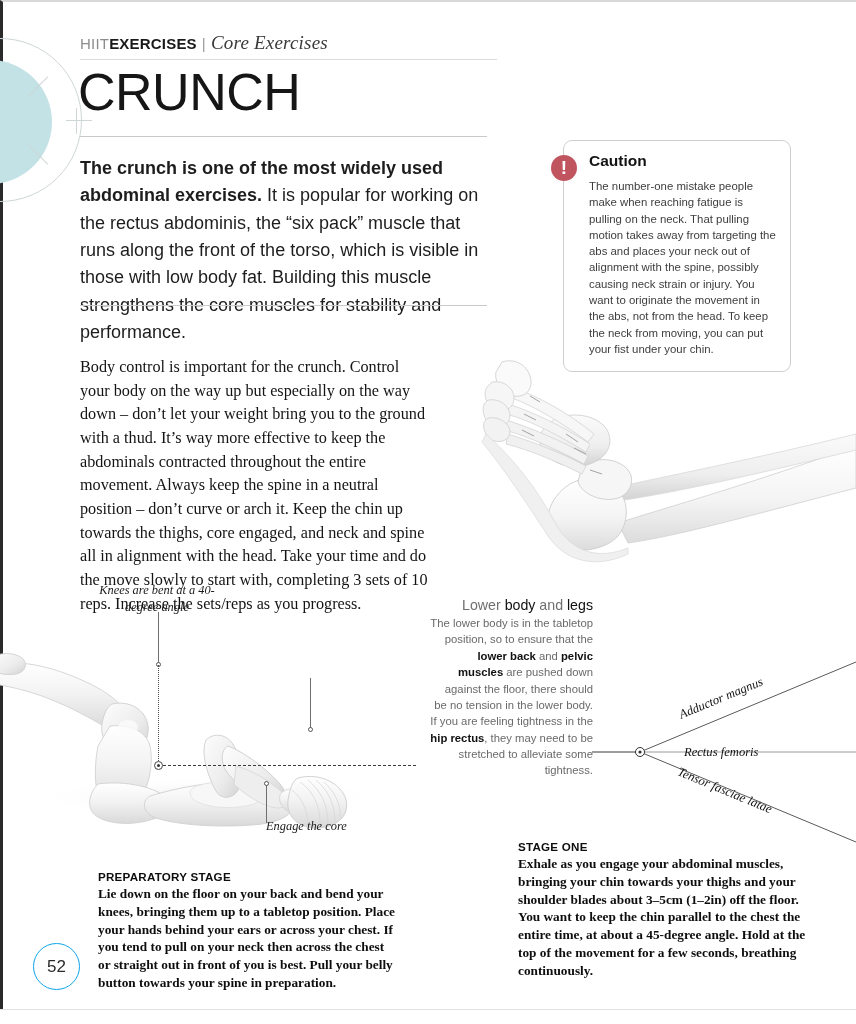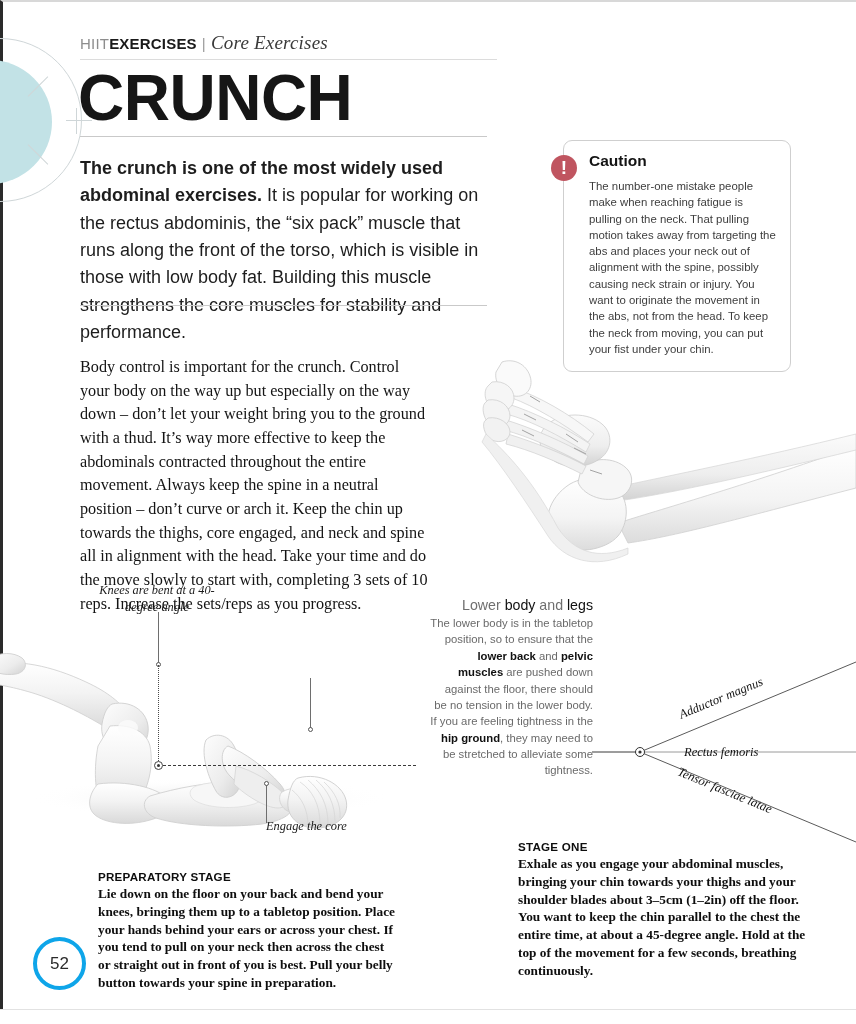--- a/index.html
+++ b/index.html
@@ -89,22 +89,22 @@
     background: #dcdcdc;
   }
   .rule.r-hdr  { left: 80px; top: 59px;  width: 417px; }
   .rule.r-one  { left: 80px; top: 136px; width: 407px; background:#c9c9c9; }
   .rule.r-two  { left: 80px; top: 305px; width: 407px; background:#c9c9c9; }
 
   
   .title {
     position: absolute;
     left: 78px; top: 66px;
-    font-size: 64px;
-    font-weight: 700;
+    font-size: 52px;
+    font-weight: 400;
     letter-spacing: -0.5px;
     color: #161616;
     line-height: 1;
   }
 
   
   .intro {
     position: absolute;
     left: 80px; top: 155px;
     width: 410px;
@@ -294,21 +294,21 @@
     color: #0e0e0e;
   }
   .stage-prep  { left: 98px;  top: 870px; width: 300px; }
   .stage-one   { left: 518px; top: 840px; width: 300px; }
 
   
   .pageno {
     position: absolute;
     left: 33px; bottom: 34px;
     width: 45px; height: 45px;
-    border: 4px solid #0ea5e9;
+    border: 1px solid #0ea5e9;
     border-radius: 50%;
     text-align: center;
     line-height: 45px;
     font-size: 17px;
     color: #2b2b2b;
   }
 </style>
 </head>
 <body>
 
@@ -474,21 +474,21 @@
   <div class="callout co-core">Engage the core</div>
   <div class="lead" style="left:266px; top:783px; width:1px; height:40px;"></div>
   <div class="node" style="left:264px; top:781px;"></div>
 
   <div class="dotted-v" style="left:158px; top:665px; height:100px;"></div>
   <div class="dashed-h" style="left:158px; top:765px; width:258px;"></div>
   <div class="node ring" style="left:154px; top:761px;"></div>
 
   <div class="lower-panel">
     <h4><span>Lower </span><b>body</b><span> and </span><b>legs</b></h4>
-    <p><span>The lower body is in the tabletop position, so to ensure that the </span><b>lower back</b><span> and </span><b>pelvic muscles</b><span> are pushed down against the floor, there should be no tension in the lower body. If you are feeling tightness in the </span><b>hip ground</b><span>, they may need to be stretched to alleviate some tightness.</span></p>
+    <p><span>The lower body is in the tabletop position, so to ensure that the </span><b>lower back</b><span> and </span><b>pelvic muscles</b><span> are pushed down against the floor, there should be no tension in the lower body. If you are feeling tightness in the </span><b>hip rectus</b><span>, they may need to be stretched to alleviate some tightness.</span></p>
   </div>
 
   <div class="muscle-fan">
     <svg viewBox="0 0 264 190" width="264" height="190" style="position:absolute;left:0;top:0;">
       <line x1="0" y1="92" x2="48" y2="92" stroke="#3a3a3a" stroke-width="1"></line>
       <line x1="48" y1="92" x2="264" y2="2" stroke="#5a5a5a" stroke-width="1"></line>
       <line x1="48" y1="92" x2="264" y2="92" stroke="#9a9a9a" stroke-width="1"></line>
       <line x1="48" y1="92" x2="264" y2="182" stroke="#5a5a5a" stroke-width="1"></line>
       <circle cx="48" cy="92" r="4.5" fill="#ffffff" stroke="#333" stroke-width="1"></circle>
       <circle cx="48" cy="92" r="1.6" fill="#333"></circle>

